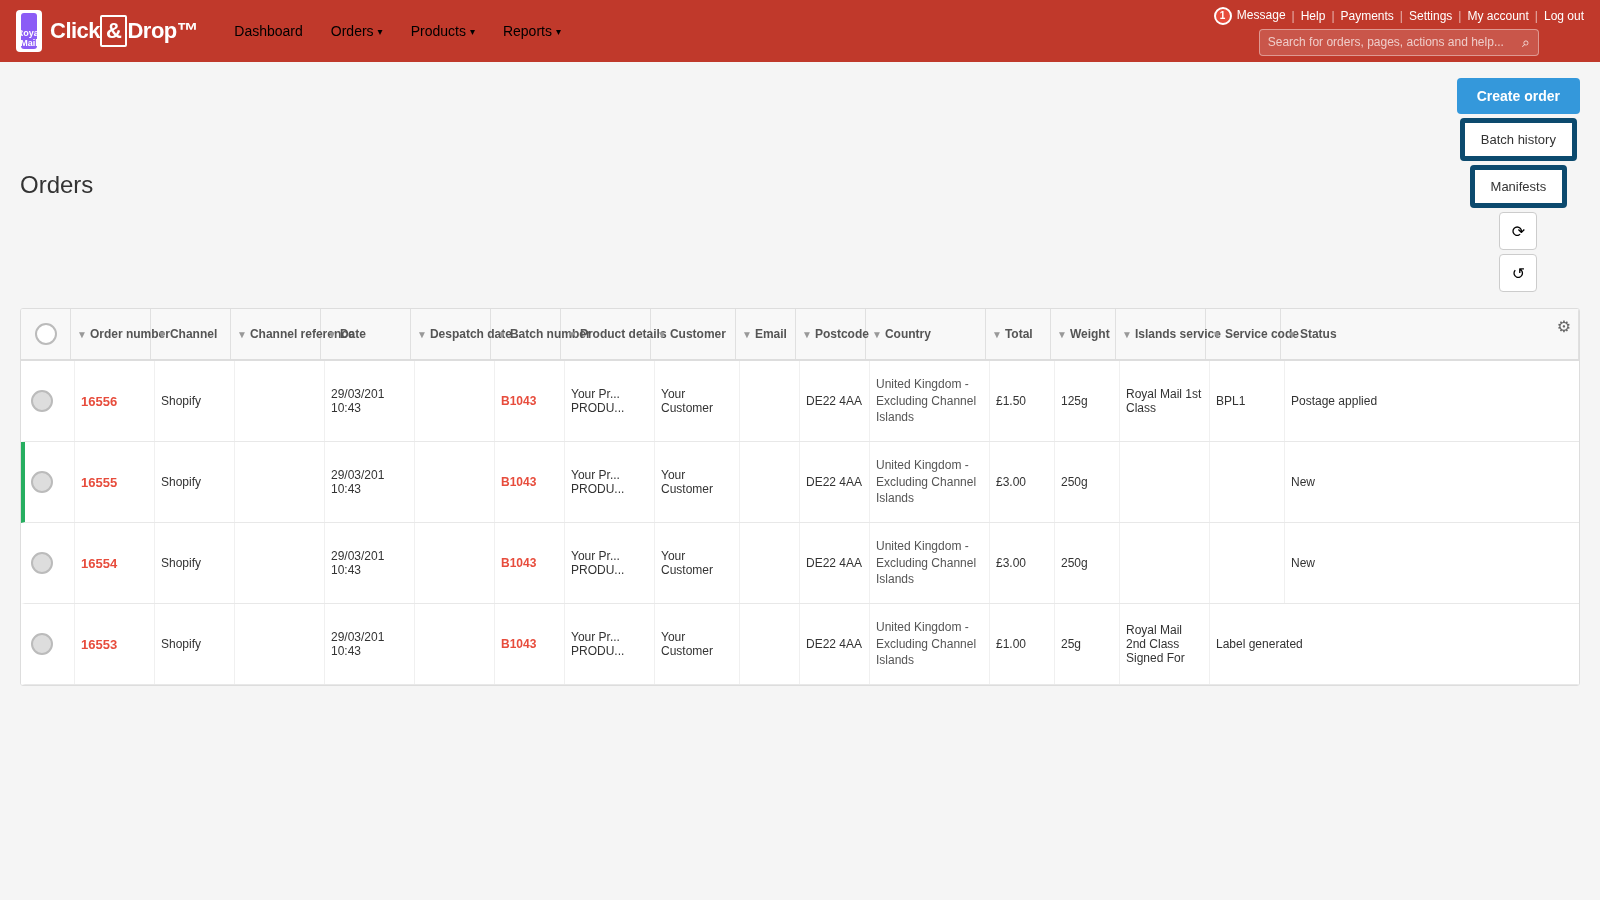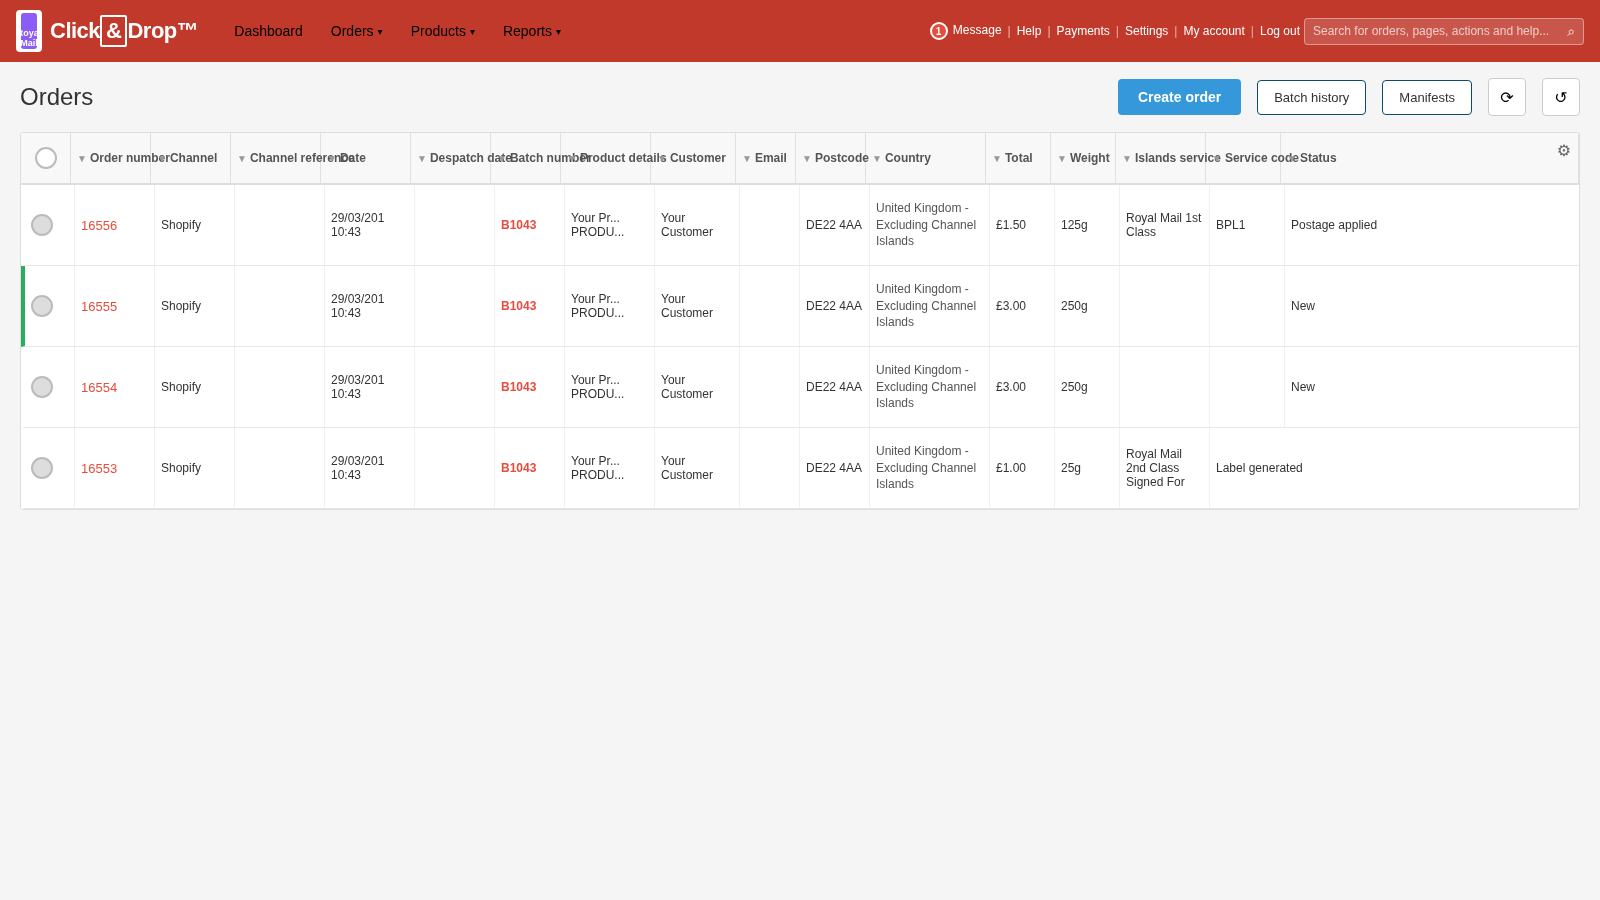--- a/index.html
+++ b/index.html
@@ -74,21 +74,21 @@
       align-items: center;
       gap: 4px;
       cursor: pointer;
       border-radius: 3px;
     }
     .top-nav-item .arrow { font-size: 10px; }
 
     .top-right {
       display: flex;
       align-items: center;
-      flex-direction: row;
+      flex-direction: column;
       gap: 4px;
     }
     .top-links {
       display: flex;
       align-items: center;
       gap: 6px;
       font-size: 12px;
       color: #fff;
     }
     .top-links a { color: #fff; text-decoration: none; }
@@ -146,36 +146,37 @@
       margin-bottom: 16px;
     }
     .page-title {
       font-size: 24px;
       font-weight: normal;
       color: #333;
     }
     .header-actions {
       display: flex;
       align-items: center;
-      gap: 16px;
+      gap: 4px;
+      flex-direction: column;
     }
     .btn-primary {
       background: #3498db;
       color: #fff;
       border: none;
       border-radius: 4px;
       padding: 10px 20px;
       font-size: 14px;
       cursor: pointer;
       font-weight: bold;
     }
     .btn-secondary {
       background: #fff;
       color: #333;
-      border: 1px solid #0c4a6e;
+      border: 5px solid #0c4a6e;
       border-radius: 4px;
       padding: 9px 16px;
       font-size: 13px;
       cursor: pointer;
     }
     .btn-icon {
       background: #fff;
       border: 1px solid #ccc;
       border-radius: 4px;
       padding: 8px 10px;
@@ -256,21 +257,21 @@
       display: flex;
       align-items: flex-start;
       flex-direction: column;
       min-height: 80px;
       justify-content: center;
       border-right: 1px solid #f0f0f0;
       font-size: 12px;
     }
     .cell:last-child { border-right: none; }
 
-    .order-num { color: #e74c3c; font-weight: normal; font-size: 13px; cursor: pointer; }
+    .order-num { color: #e74c3c; font-weight: bold; font-size: 13px; cursor: pointer; }
     .batch-num { color: #e74c3c; font-weight: bold; }
 
     .country-text { font-size: 12px; line-height: 1.4; color: #555; }
 
     .checkbox {
       width: 22px;
       height: 22px;
       border-radius: 50%;
       border: 2px solid #bbb;
       background: #ddd;

